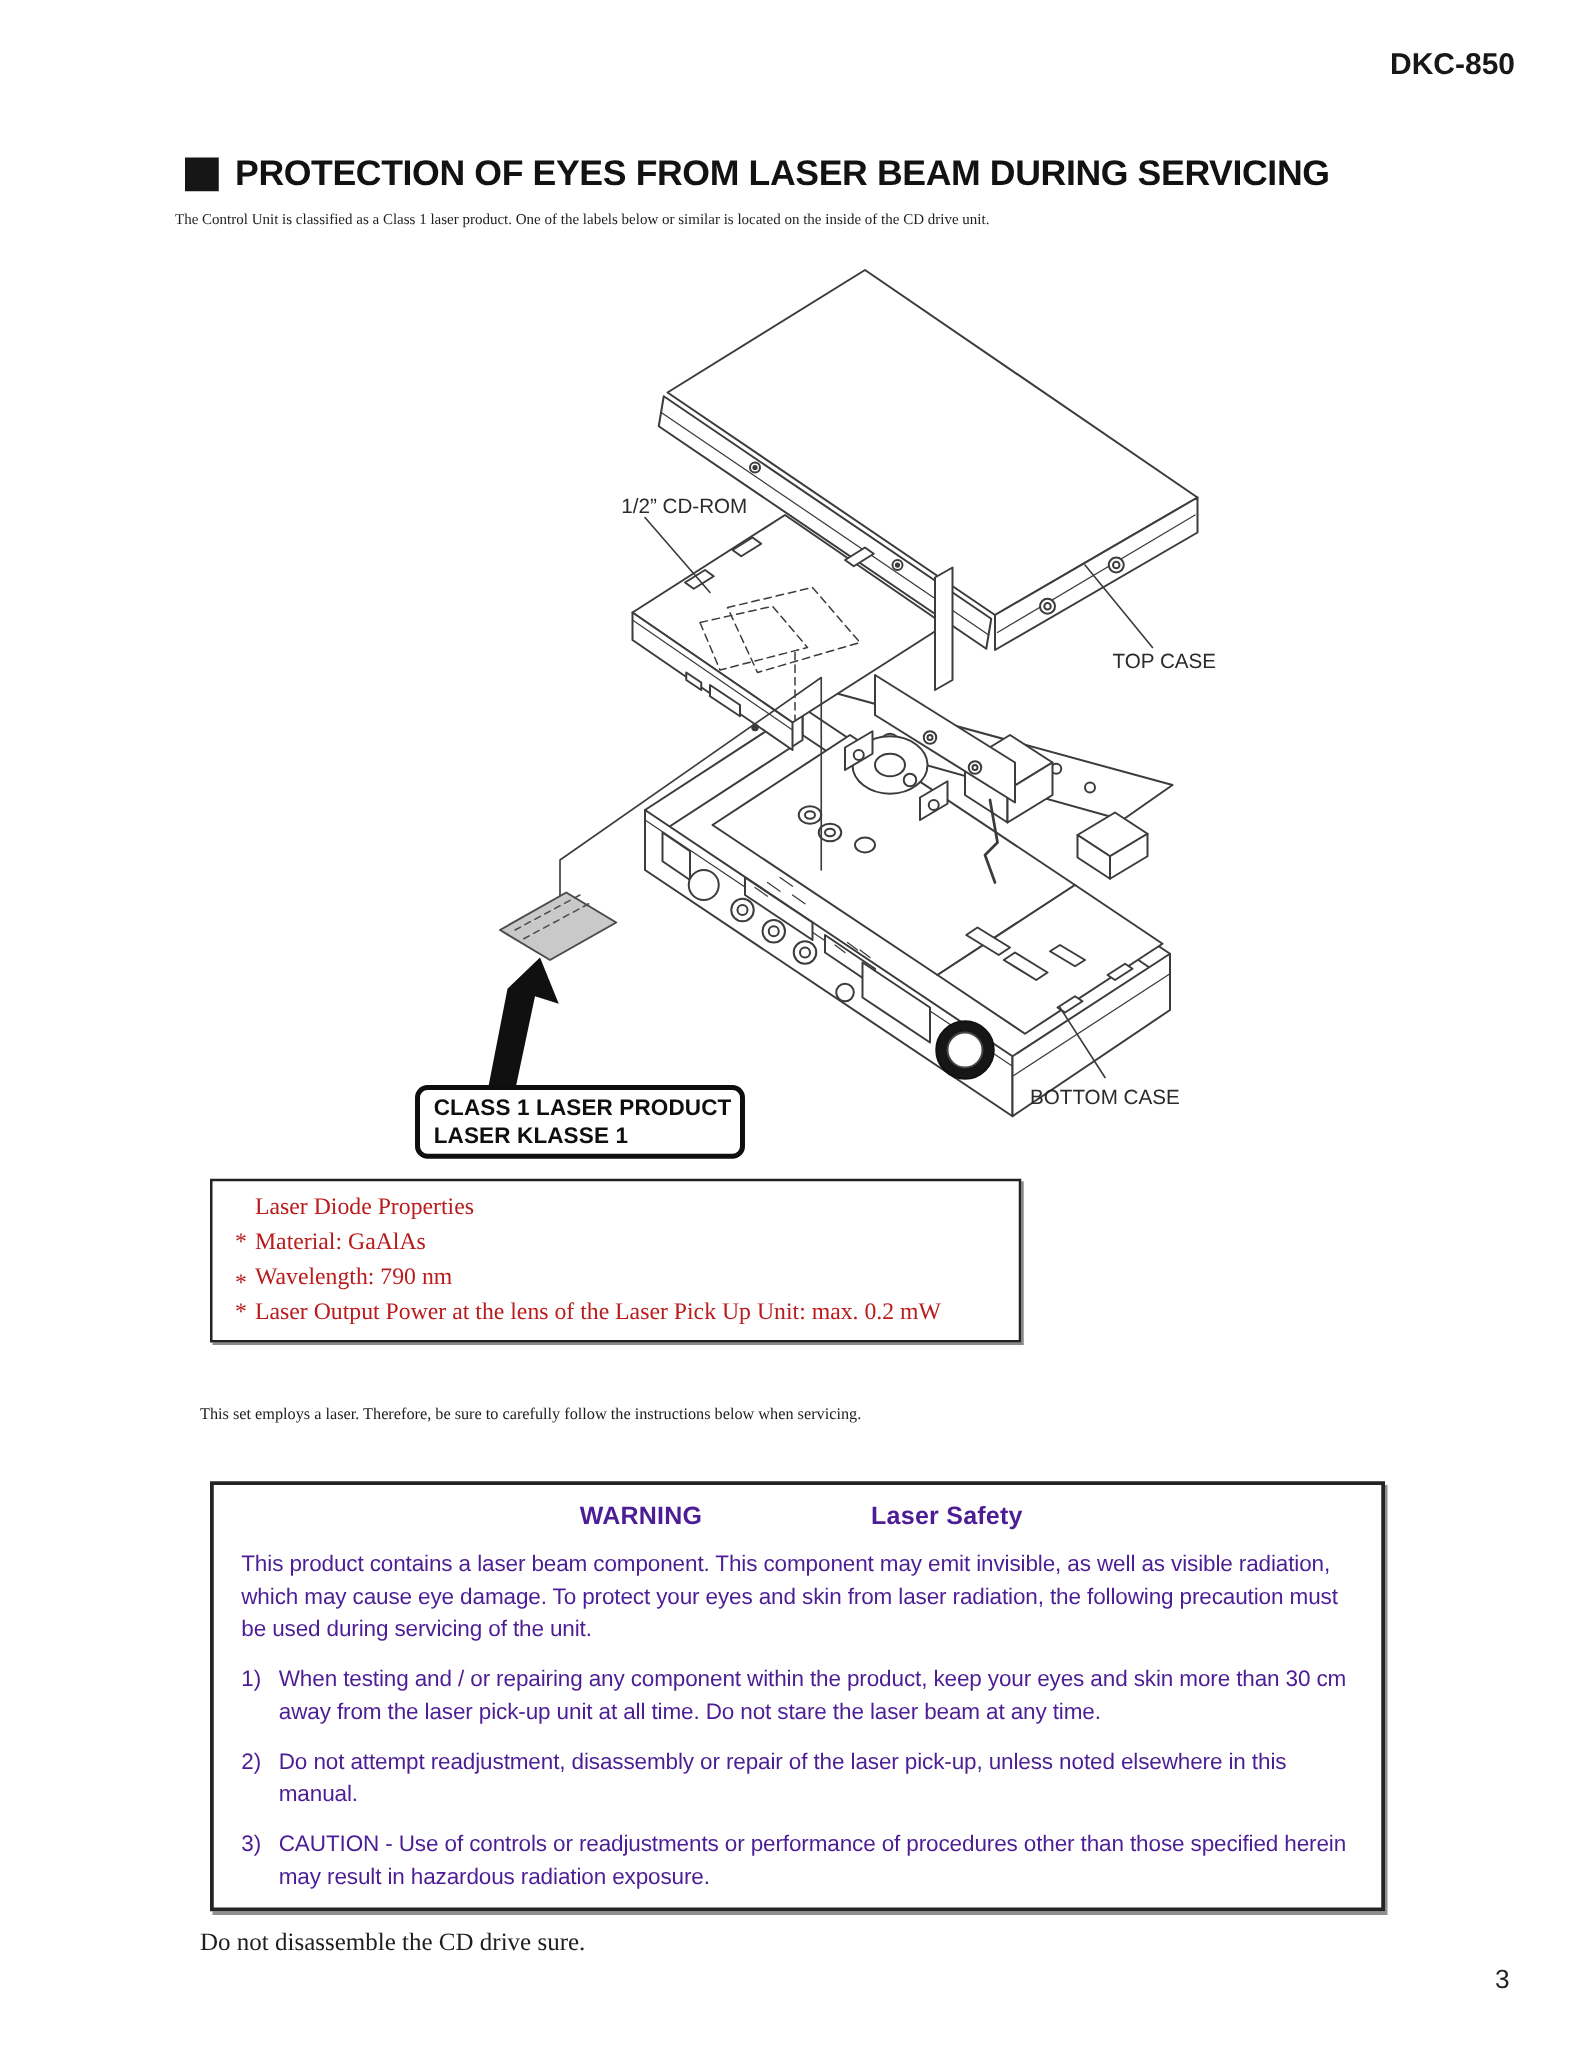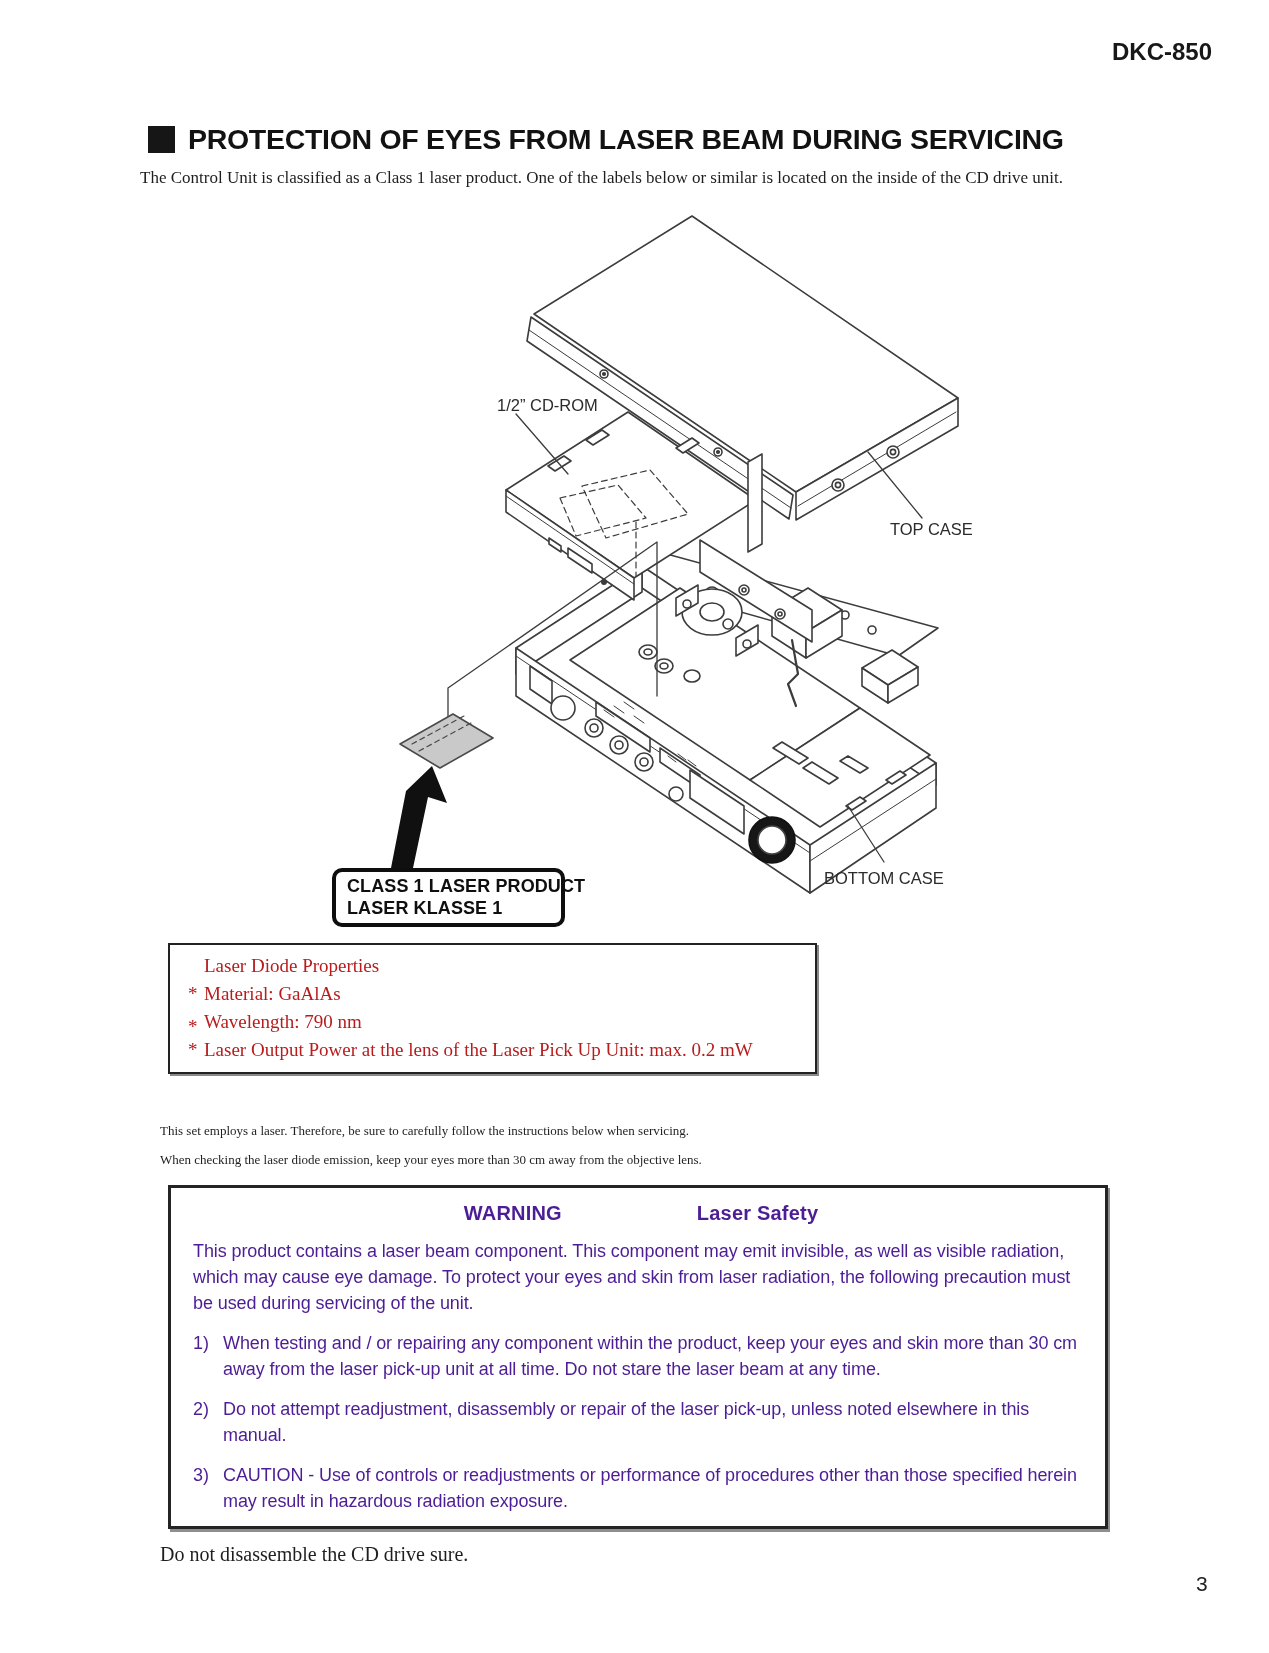--- a/index.html
+++ b/index.html
@@ -10,31 +10,31 @@
   .abs{position:absolute;}
   
   .model{top:38px;right:57px;font-size:24px;font-weight:bold;letter-spacing:0;color:#181818;}
   .pagenum{left:1196px;top:1572px;font-size:21px;color:#222;}
   
   .title-row{left:148px;top:95px;display:flex;align-items:center;gap:13px;margin-top:28px;}
   .title-square{width:27px;height:27px;background:#161616;flex:0 0 auto;}
   .title-text{font-size:28.5px;font-weight:bold;letter-spacing:-0.3px;white-space:nowrap;color:#121212;}
   
   .serif{font-family:"Liberation Serif",serif;color:#1e1e1e;}
-  .intro{left:140px;top:168px;font-size:17px;white-space:nowrap;}
+  .intro{left:140px;top:168px;font-size:12px;white-space:nowrap;}
   .notice{left:160px;top:1116px;font-size:13px;line-height:29px;white-space:nowrap;}
   .footer-note{left:160px;top:1543px;font-size:20px;white-space:nowrap;}
   
   .diag-label{font-size:16.5px;color:#2b2b2b;white-space:nowrap;}
   .lbl-cdrom{left:497px;top:396px;}
   .lbl-topcase{left:890px;top:520px;}
   .lbl-bottomcase{left:824px;top:869px;}
   
   .class-box{
-    left:332px;top:868px;width:233px;box-sizing:border-box;
+    left:332px;top:868px;width:264px;box-sizing:border-box;
     border:4px solid #0e0e0e;border-radius:10px;
     padding:3px 10px 4px 11px;background:#fff;
   }
   .class-box div{font-size:18px;font-weight:bold;line-height:22px;letter-spacing:0.1px;color:#0f0f0f;white-space:nowrap;}
   
   .props-box{
     left:168px;top:943px;width:649px;box-sizing:border-box;
     border:2.5px solid #222;box-shadow:2px 2px 0 rgba(40,40,40,.55);
     padding:7px 10px 8px 18px;background:#fff;
   }
@@ -220,21 +220,20 @@
   <div class="props-line">
     <span class="m low">*</span><span>Wavelength: 790 nm</span>
   </div>
   <div class="props-line">
     <span class="m">*</span><span>Laser Output Power at the lens of the Laser Pick Up Unit: max. 0.2 mW</span>
   </div>
 </div>
 
 <div class="abs serif notice">
   <div>This set employs a laser. Therefore, be sure to carefully follow the instructions below when servicing.</div>
-  <div>When checking the laser diode emission, keep your eyes more than 30 cm away from the objective lens.</div>
 </div>
 
 <div class="abs warn-box">
   <div class="warn-head">
     <span class="h1">WARNING</span>
     <span class="h2">Laser Safety</span>
   </div>
   <div class="warn-intro">This product contains a laser beam component. This component may emit invisible, as well as visible radiation, which may cause eye damage. To protect your eyes and skin from laser radiation, the following precaution must be used during servicing of the unit.</div>
   <div class="warn-item">
     <span class="num">1)</span>

